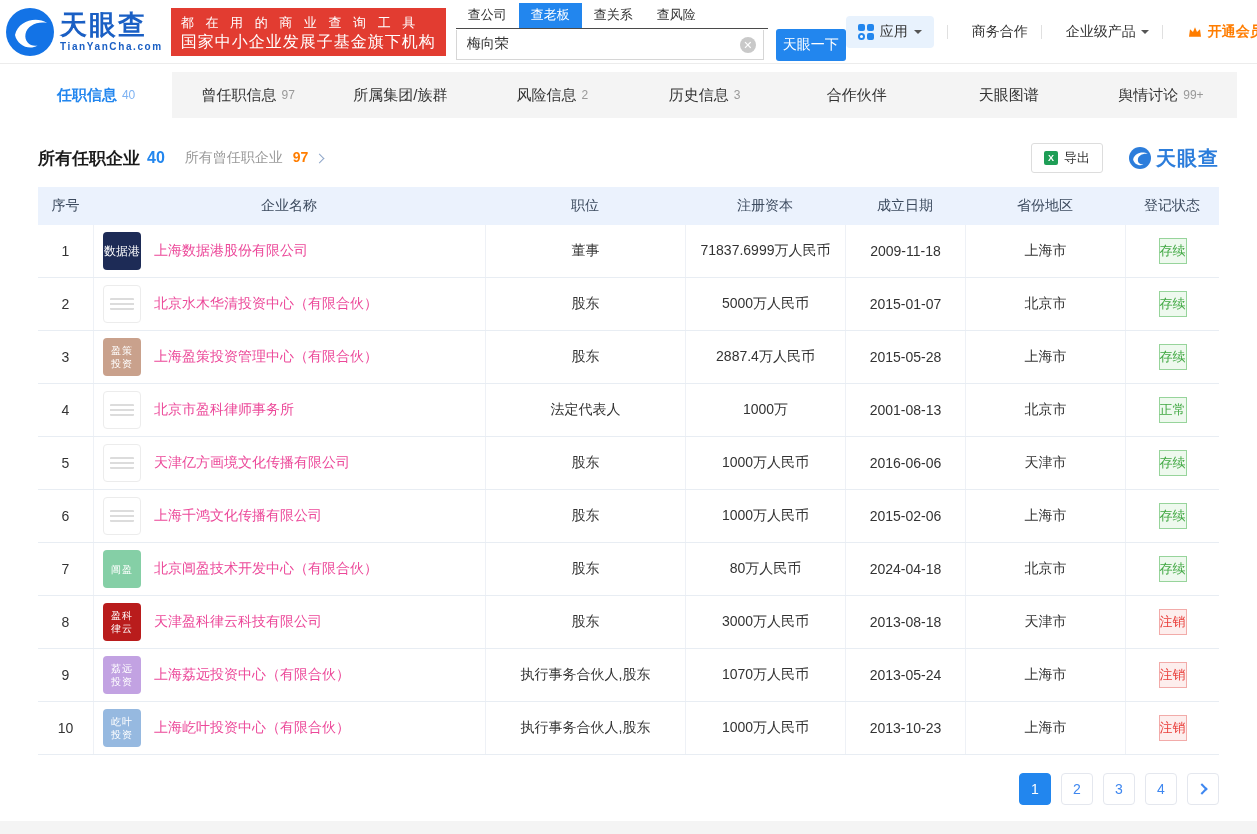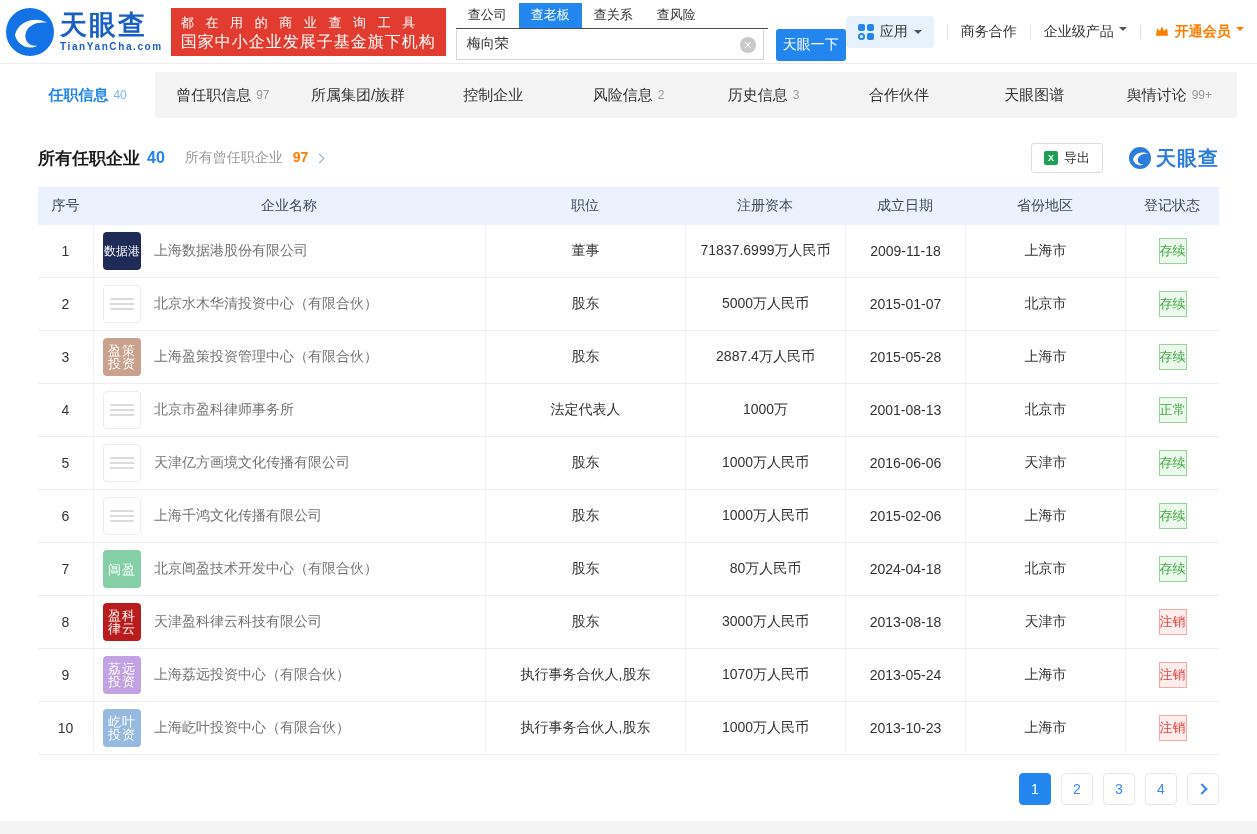--- a/index.html
+++ b/index.html
@@ -29,21 +29,21 @@
   .search-btn { margin-left:12px; width:70px; height:32px; background:#2286ee; color:#fff; border:none; border-radius:3px; font-size:14px; cursor:pointer; font-family:inherit; }
 
   .top-nav { margin-left:auto; display:flex; align-items:center; gap:13px; font-size:14px; color:#333; white-space:nowrap; }
   .nav-apps { display:flex; align-items:center; gap:6px; background:#e8f2fd; border-radius:4px; padding:7px 12px; cursor:pointer; }
   .grid-icon { width:16px; height:16px; display:grid; grid-template-columns:7px 7px; grid-template-rows:7px 7px; gap:2px; }
   .grid-icon i { background:#2286ee; border-radius:2px; }
   .grid-icon i.ring { background:#fff; border:2px solid #2286ee; border-radius:50%; }
   .caret { width:0; height:0; border:4px solid transparent; border-top-color:#555; margin-top:4px; }
   .caret.orange { border-top-color:#ff7d00; }
   .sep { width:1px; height:14px; background:#e0e0e0; }
-  .nav-item { display:flex; gap:5px; cursor:pointer; }
+  .nav-item { display:flex; align-items:center; gap:5px; cursor:pointer;margin-left:11px; }
   .vip { color:#ff7d00; font-weight:bold; }
   .crown-icon { width:16px; height:16px; }
   .bell-wrap { position:relative; width:20px; height:20px; cursor:pointer; }
 
   
   .tabbar { display:flex; margin:8px 20px 0; background:#f4f4f4; height:46px; }
   .tab { flex:1; display:flex; align-items:center; justify-content:center; gap:5px; font-size:15px; color:#333; cursor:pointer; }
   .tab .count { font-size:12px; color:#999; }
   .tab.active { background:#fff; color:#2286ee; font-weight:bold; }
   .tab.active .count { color:#7db2f2; font-weight:normal; }
@@ -64,25 +64,25 @@
 
   
   .table { margin:14px 38px 0; width:1181px; }
   .thead, .trow { display:grid; grid-template-columns:55px 392px 200px 160px 120px 160px 94px; }
   .thead { background:#ebf2fd; height:38px; }
   .thead .hcell { display:flex; align-items:center; justify-content:center; font-size:14px; color:#3c4a5e; }
   .trow { height:53px; border-bottom:1px solid #e8edf3; }
   .cell { display:flex; align-items:center; justify-content:center; font-size:14px; color:#333; border-left:1px solid #eef1f6; text-align:center; }
   .cell:first-child { border-left:none; }
   .c-name { justify-content:flex-start; padding-left:9px; gap:13px; text-align:left; }
-  .logo { width:38px; height:38px; flex:none; border-radius:4px; display:flex; flex-direction:column; align-items:center; justify-content:center; font-size:13px; line-height:13px; letter-spacing:1px; overflow:hidden; }
+  .logo { width:38px; height:38px; flex:none; border-radius:4px; display:flex; flex-direction:column; align-items:center; justify-content:center; font-size:10px; line-height:13px; letter-spacing:1px; overflow:hidden; }
   .logo.dark { font-size:12px; letter-spacing:0; }
   .logo.image { background:#fff; border:1px solid #ececec; }
   .logo.image i { width:24px; height:12px; border-radius:1px; background:repeating-linear-gradient(180deg,#dcdcdc 0 2px,transparent 2px 5px); }
-  .cname { color:#737373; cursor:pointer; text-decoration:none; }
+  .cname { color:#ec4899; cursor:pointer; text-decoration:none; }
   .badge { font-size:13px; padding:3px 0; border-radius:0; border:1px solid; }
   .badge.green { color:#41a843; border-color:#97d49b; background:#eef9ee; }
   .badge.red { color:#e9403c; border-color:#f2aba9; background:#fdeeed; }
 
   
   .pagination { display:flex; justify-content:flex-end; gap:10px; margin:18px 38px 0; }
   .pbtn { min-width:32px; height:32px; border:1px solid #e4e7ee; border-radius:4px; background:#fff; color:#3e87f0; font-size:14px; display:flex; align-items:center; justify-content:center; cursor:pointer; }
   .pbtn.active { background:#2286ee; border-color:#2286ee; color:#fff; }
   .chev-next { display:inline-block; width:8px; height:8px; border-top:2px solid #3e87f0; border-right:2px solid #3e87f0; transform:rotate(45deg); margin-left:-3px; }
 
@@ -171,23 +171,20 @@
       <div class="tab active">
         <span>任职信息</span>
         <span class="count">40</span>
       </div>
       <div class="tab">
         <span>曾任职信息</span>
         <span class="count">97</span>
       </div>
       <div class="tab">
         <span>所属集团/族群</span>
-      </div>
-      <div class="tab">
-        <span>控制企业</span>
       </div>
       <div class="tab">
         <span>风险信息</span>
         <span class="count">2</span>
       </div>
       <div class="tab">
         <span>历史信息</span>
         <span class="count">3</span>
       </div>
       <div class="tab">

